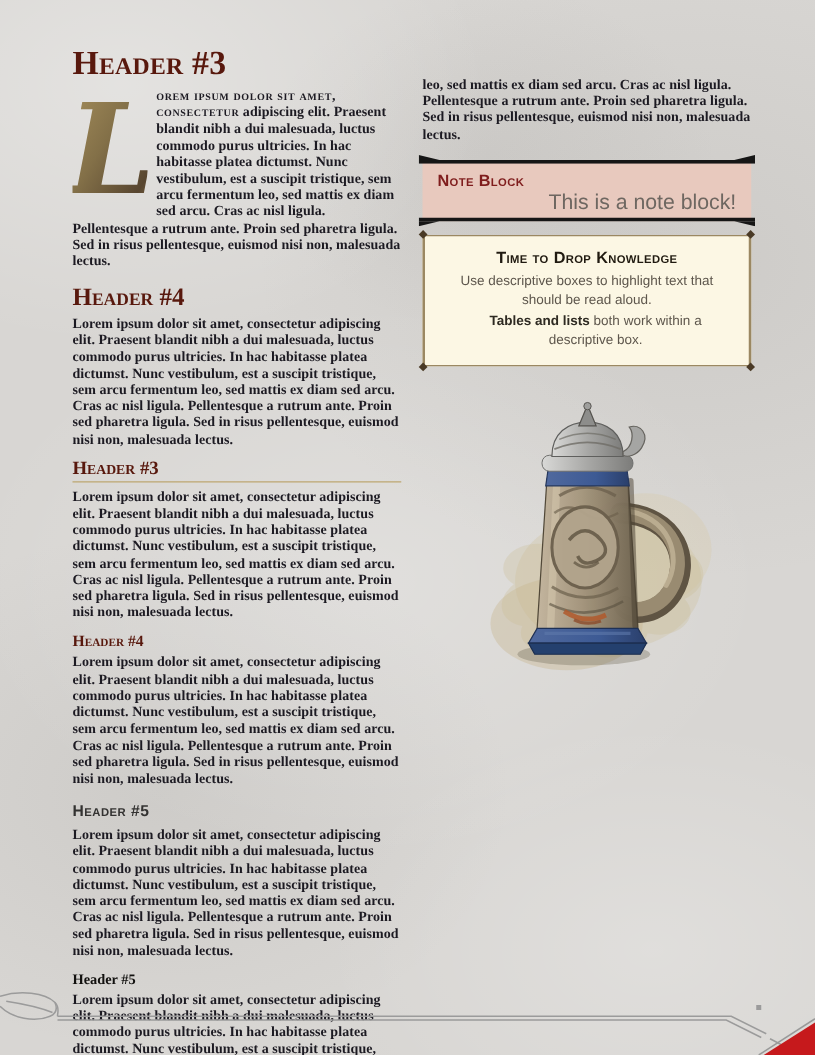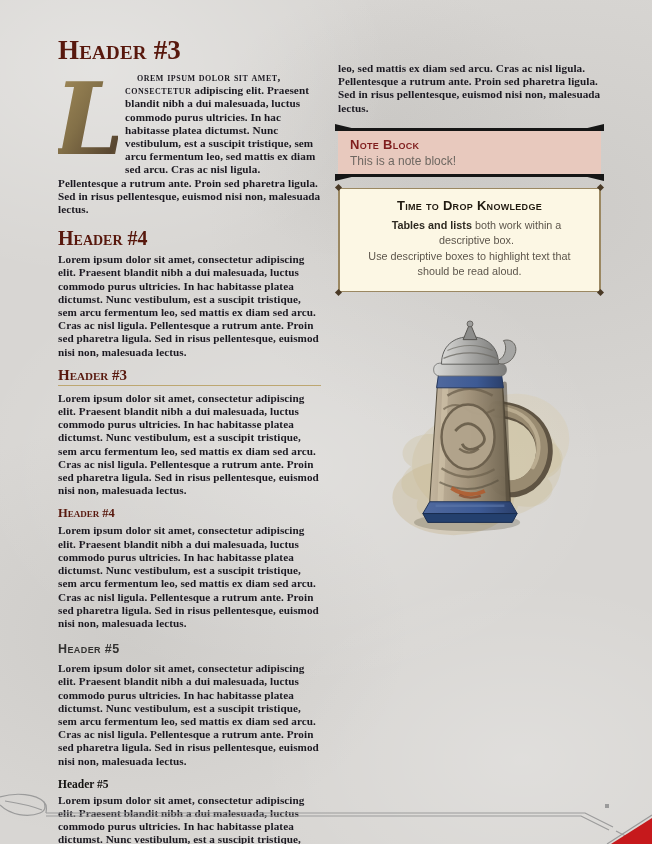--- a/index.html
+++ b/index.html
@@ -27,30 +27,30 @@
   h1.hb{font-size:27px;line-height:28px;margin:0 0 7px;letter-spacing:.2px;}
   h2.hb{font-size:20px;line-height:22px;margin:11px 0 4px;}
   h3.hb{font-size:15px;line-height:16px;margin:5px 0 6px;border-bottom:1.5px solid #bda771;padding-bottom:2px;}
   h4.hb{font-size:12.5px;line-height:14px;margin:9px 0 4px;}
   h5.sans-head{font-family:"Liberation Sans",sans-serif;font-variant:small-caps;font-weight:bold;
     font-size:12.5px;line-height:14px;color:#333231;margin:12px 0 6px;letter-spacing:.4px;}
   h6.serif-head{font-family:"Liberation Serif",serif;font-weight:bold;font-size:11.5px;line-height:13px;
     color:#12110f;margin:10px 0 3px;}
 
   .dropcap{float:left;margin:3px 7px 0 0;}
-  .lead-caps{font-variant:small-caps;letter-spacing:.5px;margin-left:12px;}
+  .lead-caps{font-variant:small-caps;letter-spacing:.5px;}
 
   
   .note{position:relative;background:#e8c9be;margin:13px 0 11px;padding:8px 12px 9px;}
   .note .bar{position:absolute;left:-3px;right:-3px;width:calc(100% + 6px);height:7px;display:block;}
   .note .bar-top{top:-4px;}
   .note .bar-bottom{bottom:-4px;}
   .note-title{font-family:"Liberation Sans",sans-serif;font-variant:small-caps;font-weight:bold;
     font-size:13px;color:#7f1d1d;margin:1px 0 3px;letter-spacing:.3px;}
-  .note-text{font-family:"Liberation Sans",sans-serif;font-size:12px;color:#6e6761;line-height:13px;}
+  .note-text{font-family:"Liberation Sans",sans-serif;font-size:17px;color:#6e6761;line-height:13px;text-align:right;}
 
   
   .desc{position:relative;background:#fcf7e4;border:1px solid #9b8862;border-left-width:2px;border-right-width:2px;
     margin:10px 0 0;padding:9px 12px 11px;text-align:center;}
   .desc .dot{position:absolute;width:5px;height:5px;background:#4a3a26;transform:rotate(45deg);}
   .desc .dot.tl{left:-4px;top:-4px;}  .desc .dot.tr{right:-4px;top:-4px;}
   .desc .dot.bl{left:-4px;bottom:-4px;} .desc .dot.br{right:-4px;bottom:-4px;}
   .desc-title{font-family:"Liberation Sans",sans-serif;font-variant:small-caps;font-weight:bold;
     font-size:13px;color:#201a10;margin:0 0 5px;letter-spacing:.3px;}
   .desc-text{font-family:"Liberation Sans",sans-serif;font-size:10.8px;line-height:15.5px;color:#5d564c;}
@@ -116,22 +116,22 @@
         <polygon points="260,7 244,3 260,3" fill="#161616"></polygon>
       </svg>
     </div>
 
     <div class="desc">
       <span class="dot tl"></span>
       <span class="dot tr"></span>
       <span class="dot bl"></span>
       <span class="dot br"></span>
       <div class="desc-title">Time to Drop Knowledge</div>
+      <div class="desc-text">Use descriptive boxes to highlight text that should be read aloud.</div>
       <div class="desc-text desc-indent"><span class="desc-bold">Tables and lists</span><span> both work within a descriptive box.</span></div>
-      <div class="desc-text">Use descriptive boxes to highlight text that should be read aloud.</div>
     </div>
 
     <div class="stein-wrap">
       <svg width="226" height="228" viewBox="0 0 230 230">
         <defs>
           <linearGradient id="bodyGrad" x1="0" y1="0" x2="1" y2="0">
             <stop offset="0" stop-color="#c3b59e"></stop>
             <stop offset="0.45" stop-color="#a4957d"></stop>
             <stop offset="1" stop-color="#6f6450"></stop>
           </linearGradient>

